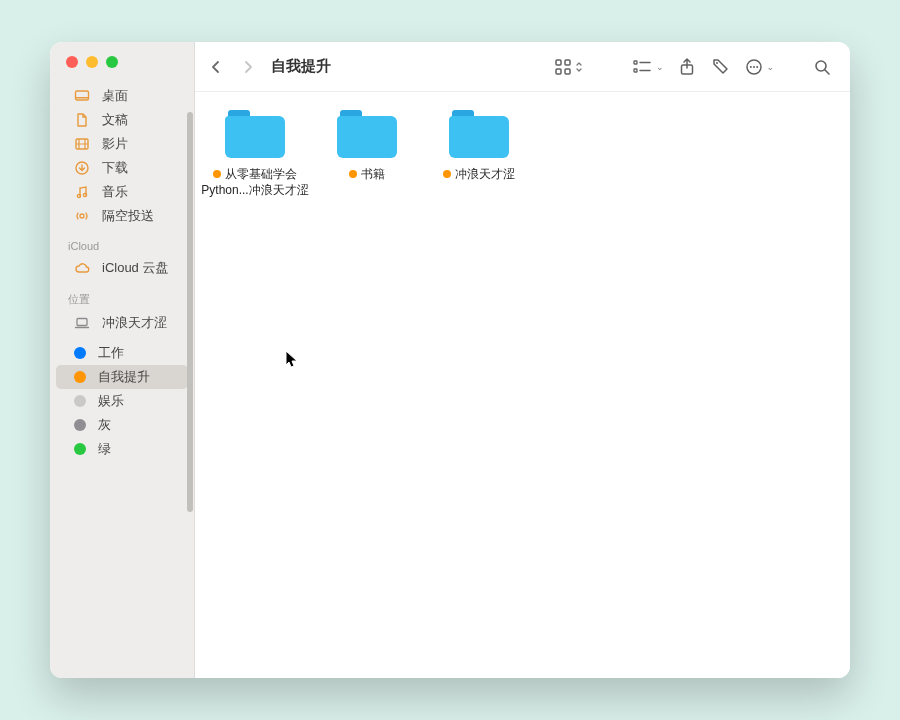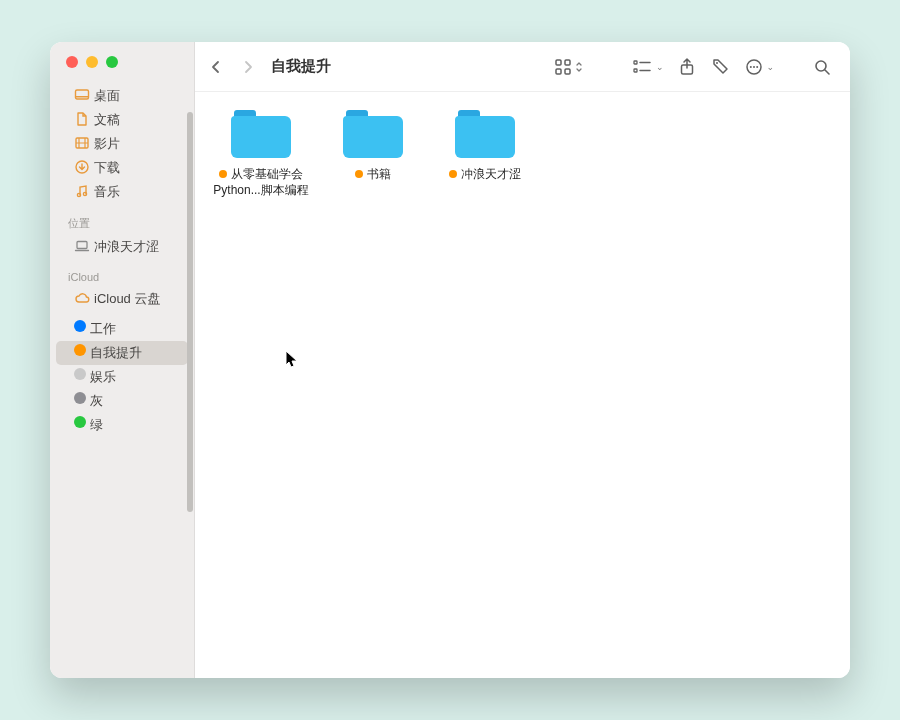--- a/index.html
+++ b/index.html
@@ -35,21 +35,21 @@
   .tdot.y { background: #febc2e; }
   .tdot.g { background: #28c840; }
   .side-scroll { flex: 1; overflow-y: auto; padding-bottom: 10px; }
   .side-section { margin-top: 6px; }
   .side-heading {
     color: #9b9995;
     font-size: 11px;
     padding: 6px 18px 4px;
   }
   .side-item {
-    display: flex; align-items: flex-start; gap: 4px;
+    display: flex; align-items: center; gap: 12px;
     padding: 3px 10px 3px 18px;
     color: #474543;
     cursor: default;
     border-radius: 5px;
     margin: 0 6px;
   }
   .side-item.selected { background: #d9d5d1; }
   .sicon {
     width: 16px; height: 16px;
     display: inline-flex; align-items: center; justify-content: center;
@@ -97,21 +97,21 @@
     min-width: 28px; height: 28px;
     display: inline-flex; align-items: center; justify-content: center;
     color: #616161; gap: 3px;
     border-radius: 5px;
     padding: 0 4px;
   }
   .chev { font-size: 9px; color: #7b7b7b; }
 
   .content {
     flex: 1;
-    padding: 18px 10px;
+    padding: 18px 4px;
     display: flex;
     align-items: flex-start;
     gap: 0;
     position: relative;
   }
   .item {
     width: 112px;
     display: flex; flex-direction: column; align-items: center;
     text-align: center;
     font-size: 12px; color: #272727;
@@ -196,44 +196,53 @@
         <div class="side-item">
           <span class="sicon">
             <svg width="16" height="16" viewBox="0 0 16 16" fill="none">
                 <path d="M6 12V4l6-1v8" stroke="currentColor" stroke-width="1.4" stroke-linecap="round"></path>
                 <circle cx="5" cy="12" r="1.6" stroke="currentColor" stroke-width="1.4"></circle>
                 <circle cx="11" cy="11" r="1.6" stroke="currentColor" stroke-width="1.4"></circle>
               </svg>
           </span>
           <span class="side-label">音乐</span>
         </div>
+        <div class="side-item">
+          <span class="sicon">
+            <svg width="16" height="16" viewBox="0 0 16 16" fill="none">
+                <circle cx="8" cy="8" r="2" stroke="currentColor" stroke-width="1.3"></circle>
+                <path d="M4 11a5.5 5.5 0 0 1 0-6M12 5a5.5 5.5 0 0 1 0 6" stroke="currentColor" stroke-width="1.3" stroke-linecap="round"></path>
+              </svg>
+          </span>
+          <span class="side-label">隔空投送</span>
+        </div>
+      </div>
+
+      <div class="side-section">
+        <div class="side-heading">iCloud</div>
+        <div class="side-item">
+          <span class="sicon">
+            <svg width="16" height="16" viewBox="0 0 16 16" fill="none">
+                <path d="M5 12a3 3 0 0 1 0-6 4 4 0 0 1 7.5 1A2.5 2.5 0 0 1 12 12H5z" stroke="currentColor" stroke-width="1.4"></path>
+              </svg>
+          </span>
+          <span class="side-label">iCloud 云盘</span>
+        </div>
       </div>
 
       <div class="side-section">
         <div class="side-heading">位置</div>
         <div class="side-item">
           <span class="sicon" style="color:#8a8a8a">
             <svg width="16" height="16" viewBox="0 0 16 16" fill="none">
                 <rect x="3" y="3.5" width="10" height="7" rx="1" stroke="currentColor" stroke-width="1.3"></rect>
                 <path d="M1.5 12.5h13" stroke="currentColor" stroke-width="1.3" stroke-linecap="round"></path>
               </svg>
           </span>
           <span class="side-label">冲浪天才涩</span>
-        </div>
-      </div>
-
-      <div class="side-section">
-        <div class="side-heading">iCloud</div>
-        <div class="side-item">
-          <span class="sicon">
-            <svg width="16" height="16" viewBox="0 0 16 16" fill="none">
-                <path d="M5 12a3 3 0 0 1 0-6 4 4 0 0 1 7.5 1A2.5 2.5 0 0 1 12 12H5z" stroke="currentColor" stroke-width="1.4"></path>
-              </svg>
-          </span>
-          <span class="side-label">iCloud 云盘</span>
         </div>
       </div>
 
       <div class="side-section">
 
         <div class="side-item">
           <span class="tag-dot" style="background:#007aff"></span>
           <span class="side-label">工作</span>
         </div>
         <div class="side-item selected">
@@ -336,21 +345,21 @@
       <div class="item">
         <div class="folder">
             <div class="tab"></div>
             <div class="body"></div>
           </div>
         <div class="item-label">
           <span class="line1">
               <span class="sm-tag" style="background:#ff9500"></span>
               <span>从零基础学会</span>
             </span>
-          <span>Python...脚本编程</span>
+          <span>Python...冲浪天才涩</span>
         </div>
       </div>
       <div class="item">
         <div class="folder">
             <div class="tab"></div>
             <div class="body"></div>
           </div>
         <div class="item-label">
           <span class="line1">
               <span class="sm-tag" style="background:#ff9500"></span>

